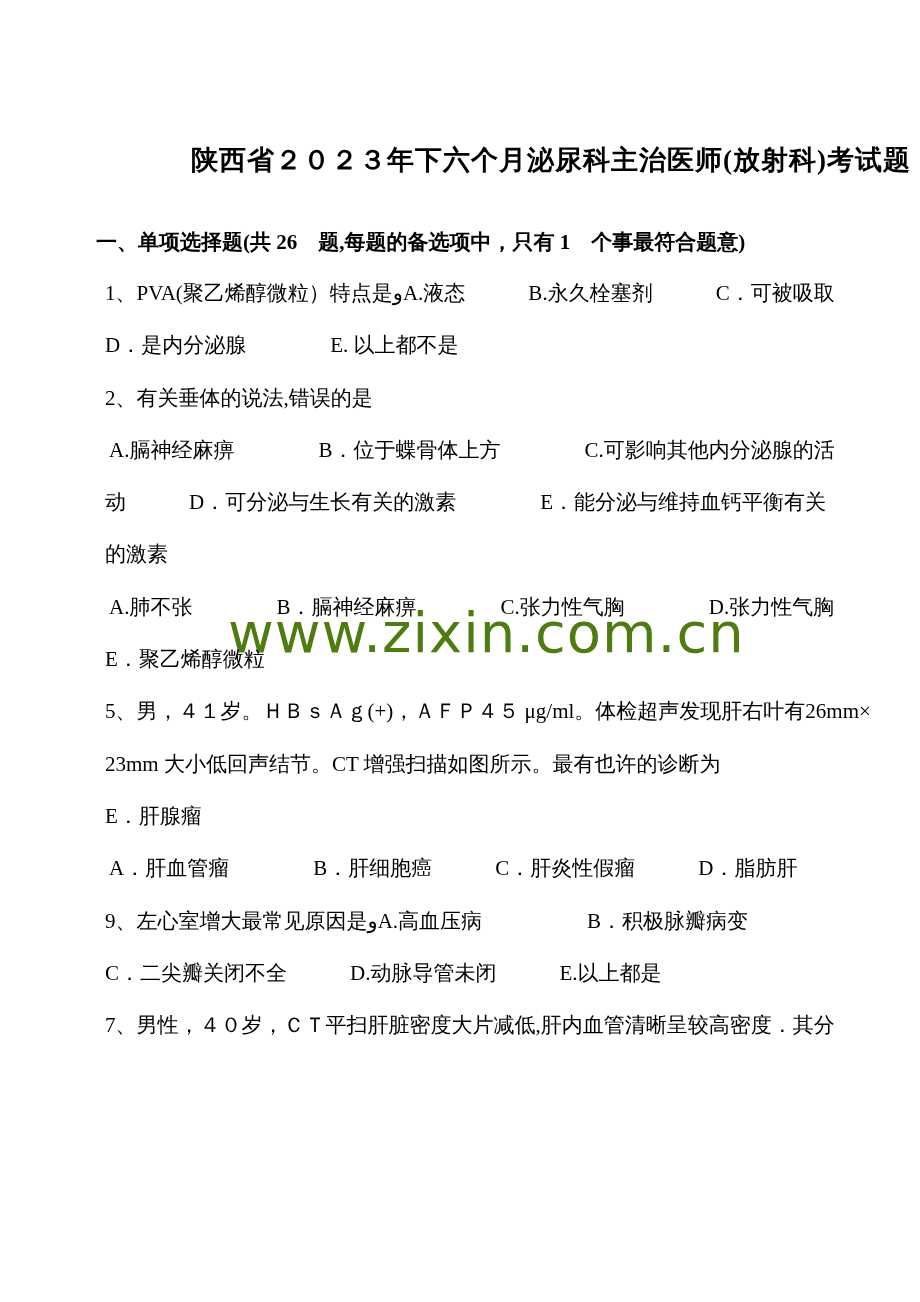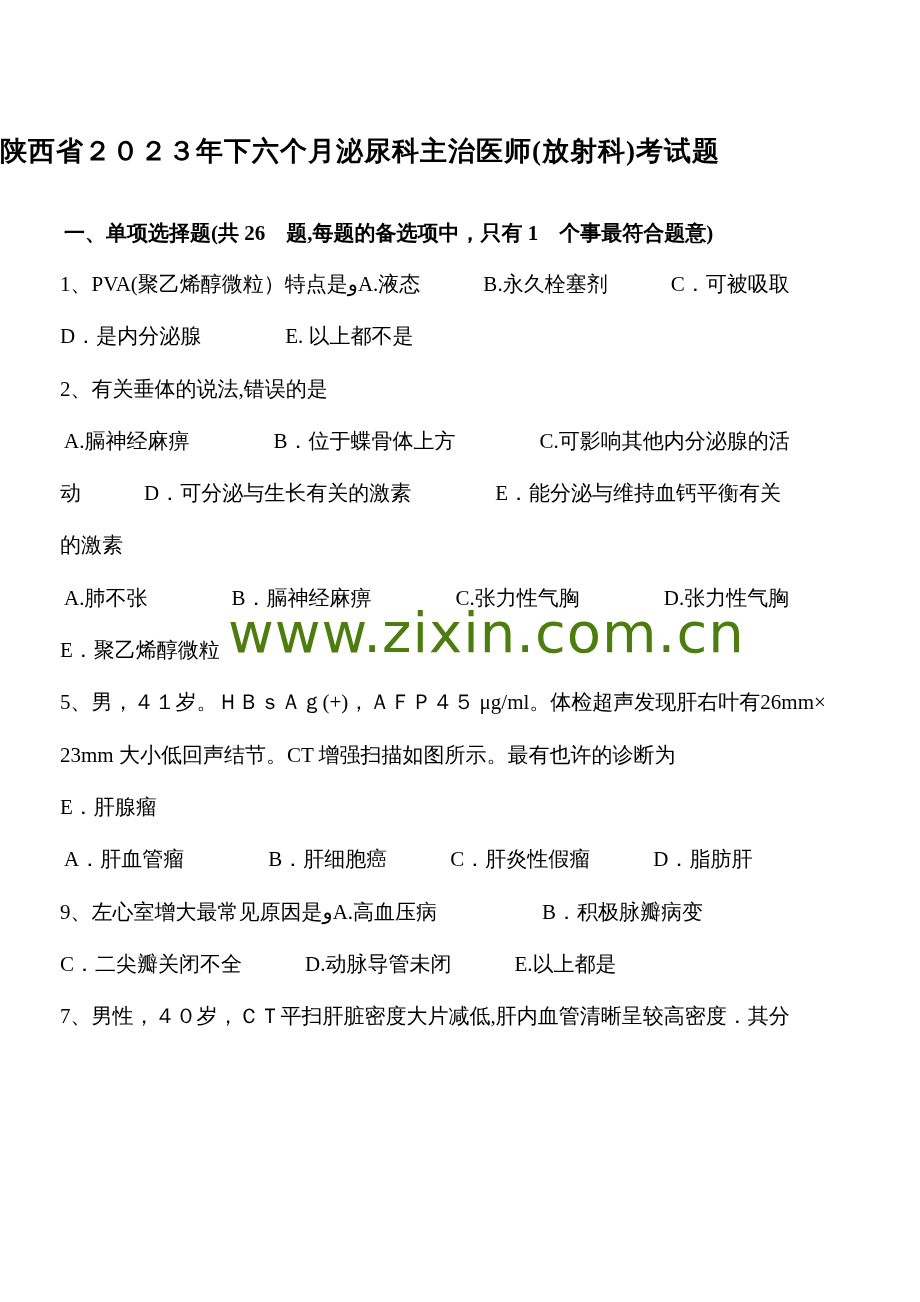--- a/index.html
+++ b/index.html
@@ -22,39 +22,39 @@
     color: #4d7c0f;
     letter-spacing: 1px;
     z-index: 1;
     user-select: none;
   }
   .content {
     position: relative;
     z-index: 2;
   }
   .page-title {
-    margin: 0;
+    margin: 9px;
     padding-top: 134px;
-    text-align: left;
+    text-align: right;
     font-size: 27px;
     font-weight: 700;
     line-height: 34px;
     letter-spacing: 1px;
     white-space: pre;
   }
   .section-header {
-    margin: 52px 0 0 64px;
+    margin: 52px 0 0 96px;
     font-size: 21px;
     font-weight: 700;
     line-height: 27px;
     white-space: pre;
   }
   .questions {
     margin-top: 11px;
-    padding-left: 60px;
+    padding-left: 105px;
   }
   .line {
     height: 52.3px;
     line-height: 52.3px;
     font-size: 21px;
     white-space: pre;
   }
 </style>
 </head>
 <body>

